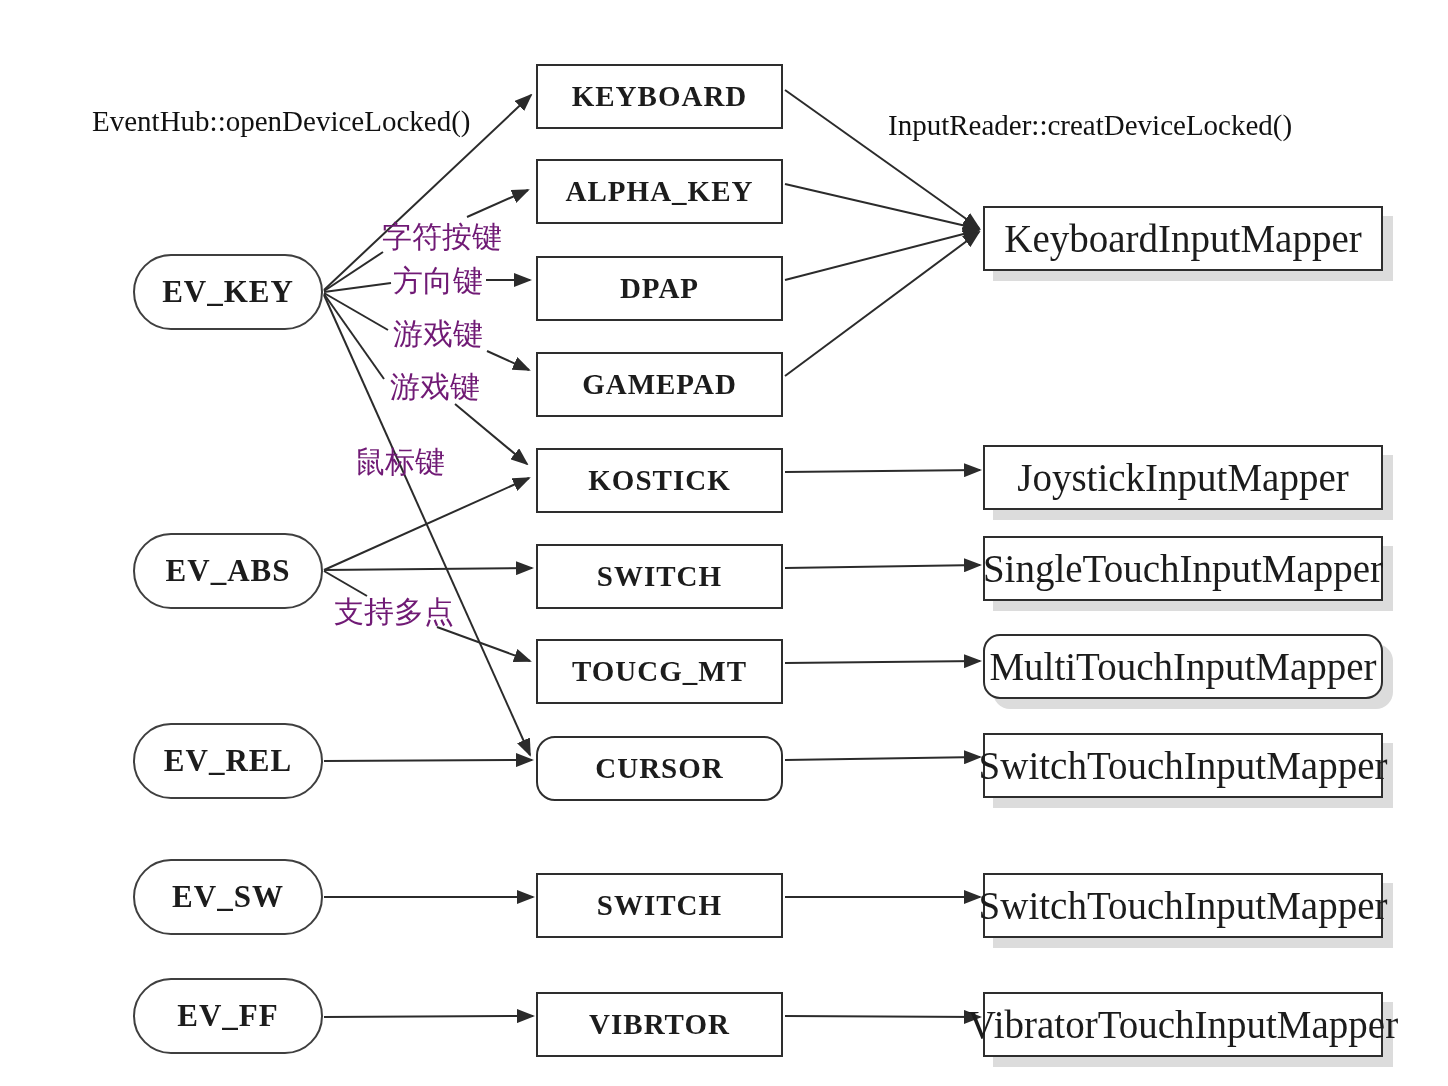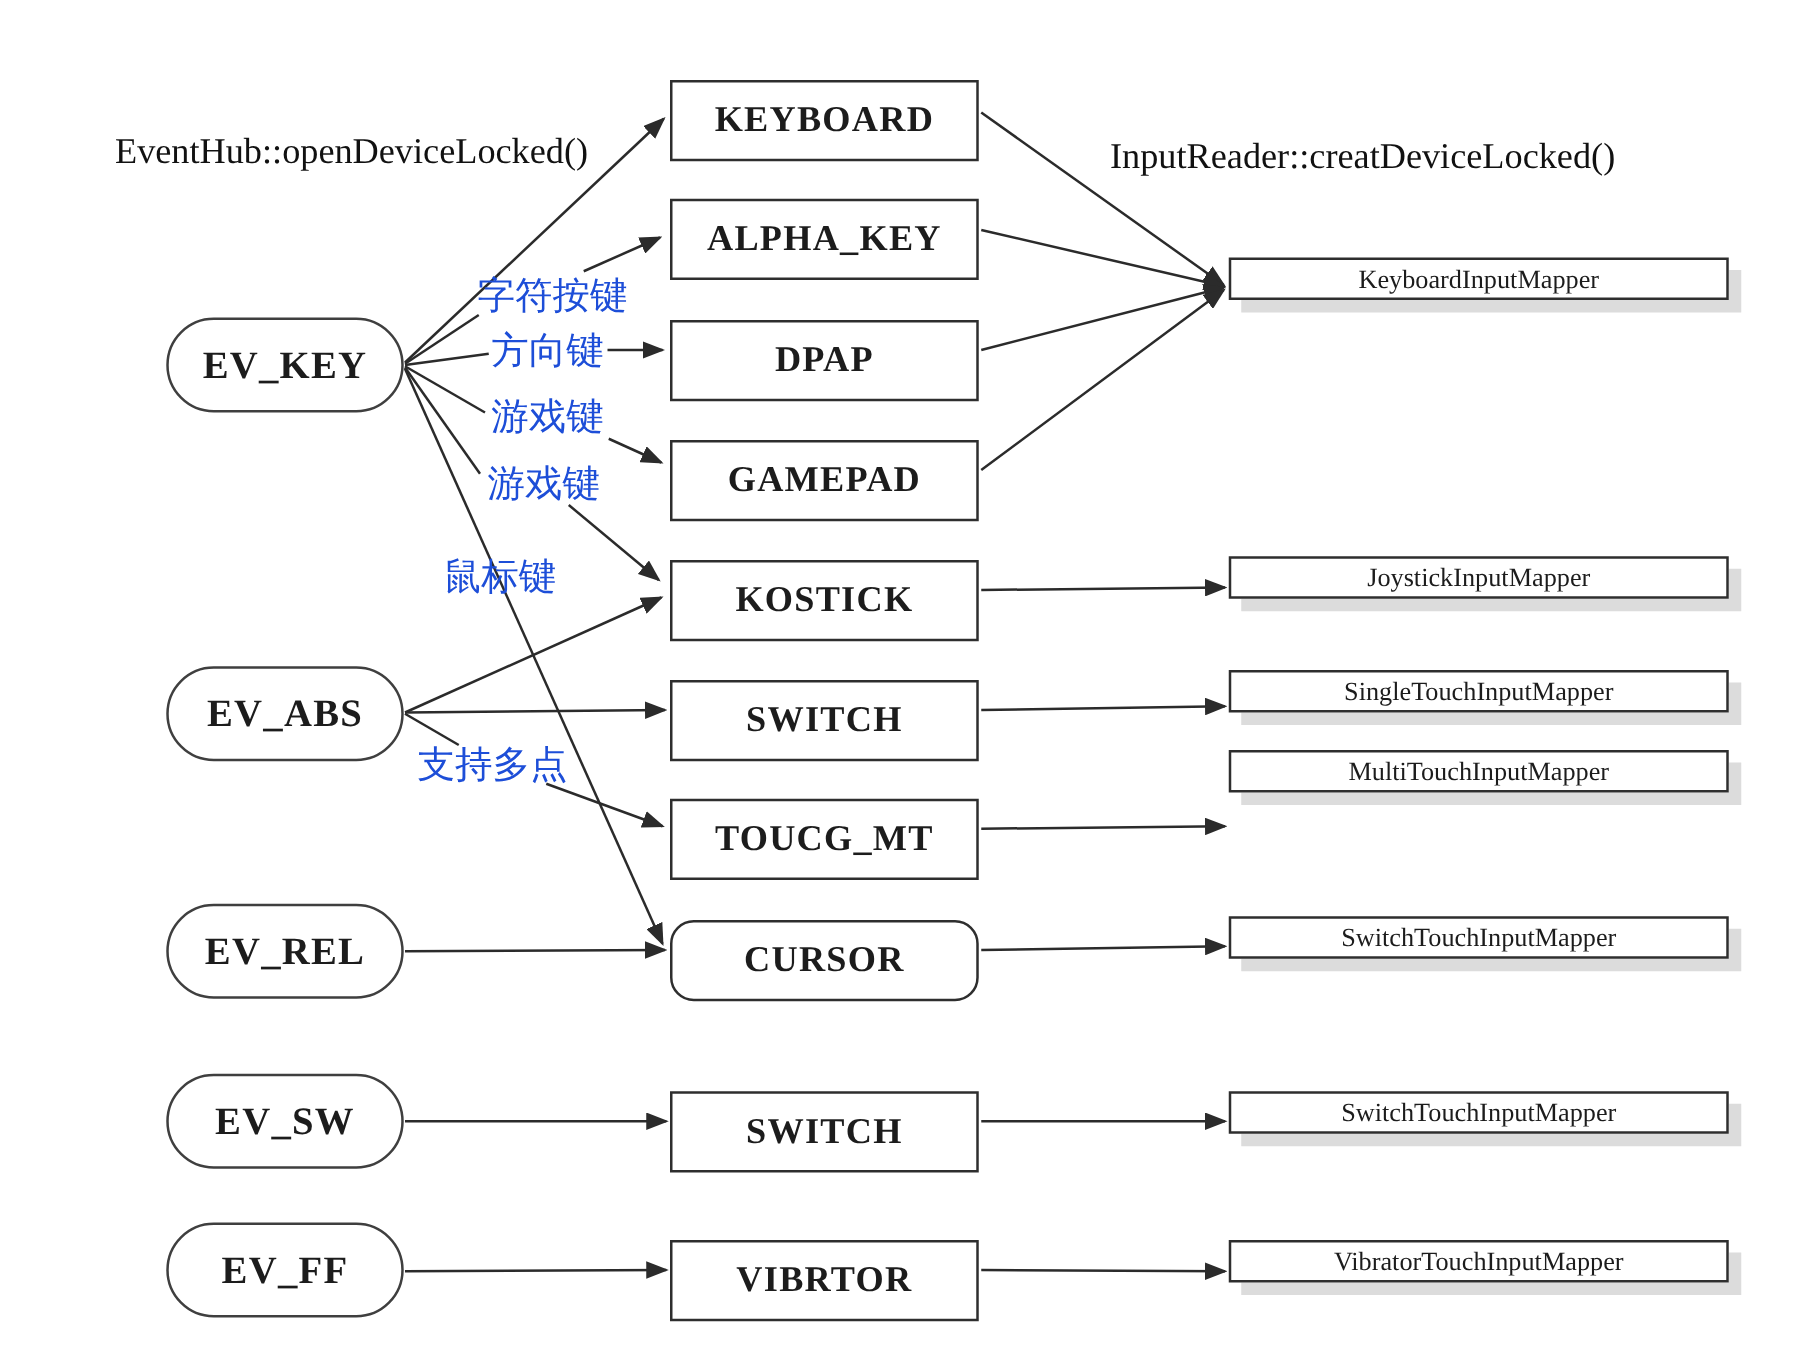--- a/index.html
+++ b/index.html
@@ -26,34 +26,34 @@
     font-size: 31px; font-weight: bold;
     letter-spacing: 1px;
   }
   .mid-box {
     width: 247px; height: 65px; left: 536px;
     border: 2px solid #2e2e2e;
     font-size: 29px; font-weight: bold;
     letter-spacing: 1px;
   }
   .map-box {
-    width: 400px; height: 34px; left: 983px;
+    width: 400px; height: 65px; left: 983px;
     border: 2px solid #2e2e2e;
     box-shadow: 10px 10px 0 #dcdcdc;
-    font-size: 21px; font-weight: normal;
+    font-size: 39px; font-weight: normal;
   }
   .header-label {
     position: absolute; z-index: 2;
     font-size: 29px; color: #111111;
     white-space: nowrap;
   }
   .edge-label {
     position: absolute; z-index: 3;
     transform: translate(-50%, -50%);
-    font-size: 30px; color: #1d4ed8;
+    font-size: 30px; color: #701a75;
     font-family: "Liberation Serif", "DejaVu Sans", sans-serif;
     white-space: nowrap;
   }
 </style>
 </head>
 <body>
 
 <div id="canvas">
 
   <svg id="wires" viewBox="0 0 1448 1086" xmlns="http://www.w3.org/2000/svg">
@@ -114,21 +114,21 @@
   <div class="node mid-box" style="top:448px;">KOSTICK</div>
   <div class="node mid-box" style="top:544px;">SWITCH</div>
   <div class="node mid-box" style="top:639px;">TOUCG_MT</div>
   <div class="node mid-box" style="top:736px;border-radius:19px;">CURSOR</div>
   <div class="node mid-box" style="top:873px;">SWITCH</div>
   <div class="node mid-box" style="top:992px;">VIBRTOR</div>
 
   <div class="node map-box" style="top:206px;">KeyboardInputMapper</div>
   <div class="node map-box" style="top:445px;">JoystickInputMapper</div>
   <div class="node map-box" style="top:536px;">SingleTouchInputMapper</div>
-  <div class="node map-box" style="top:600px;">MultiTouchInputMapper</div>
+  <div class="node map-box" style="top:634px;border-radius:17px;">MultiTouchInputMapper</div>
   <div class="node map-box" style="top:733px;">SwitchTouchInputMapper</div>
   <div class="node map-box" style="top:873px;">SwitchTouchInputMapper</div>
   <div class="node map-box" style="top:992px;">VibratorTouchInputMapper</div>
 
   <div class="edge-label" style="left:442px; top:237px;">字符按键</div>
   <div class="edge-label" style="left:438px; top:281px;">方向键</div>
   <div class="edge-label" style="left:438px; top:334px;">游戏键</div>
   <div class="edge-label" style="left:435px; top:387px;">游戏键</div>
   <div class="edge-label" style="left:400px; top:462px;">鼠标键</div>
   <div class="edge-label" style="left:394px; top:612px;">支持多点</div>

